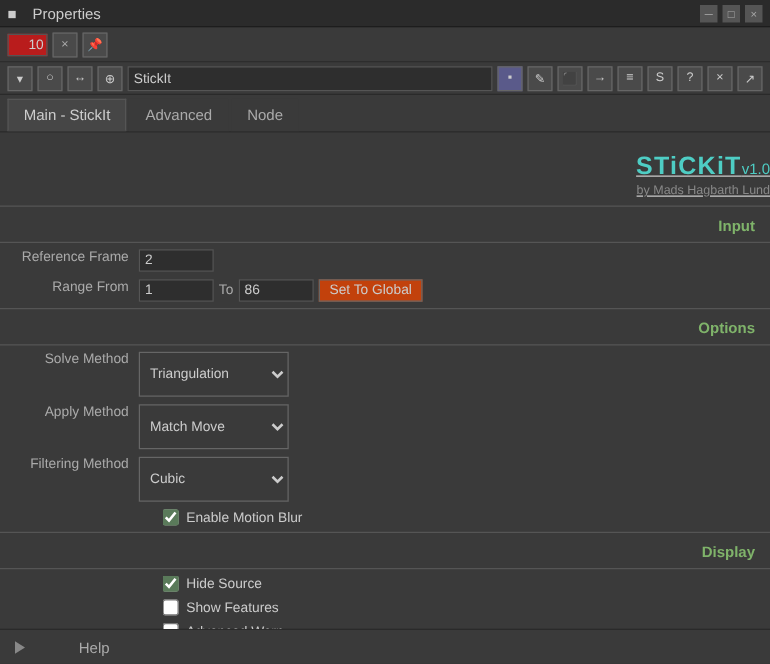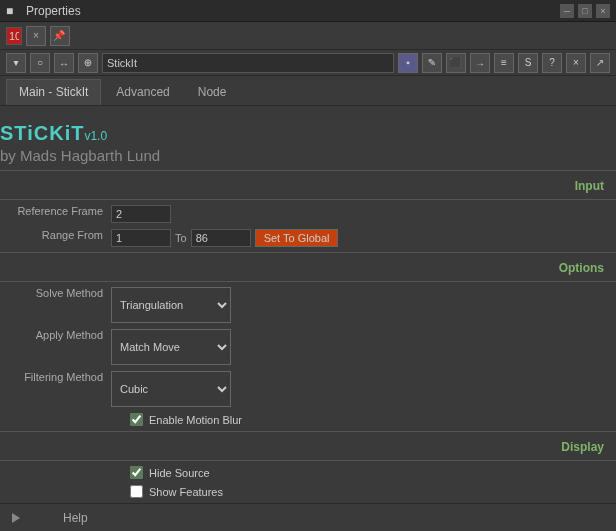--- a/index.html
+++ b/index.html
@@ -57,21 +57,21 @@
       height: 28px;
       padding: 0 6px;
       border-bottom: 1px solid #2a2a2a;
       gap: 4px;
     }
     .toolbar-num {
       background: #b91c1c;
       border: 1px solid #555;
       color: #ccc;
       font-size: 11px;
-      width: 16px;
+      width: 32px;
       height: 18px;
       text-align: right;
       line-height: 16px;
       padding: 0 2px;
     }
     .toolbar-btn {
       width: 20px;
       height: 20px;
       background: #4a4a4a;
       border: 1px solid #666;
@@ -145,35 +145,36 @@
 
     
     .content {
       padding: 8px 0;
       overflow-y: auto;
       height: calc(531px - 22px - 28px - 26px - 30px - 28px);
     }
 
     
     .plugin-header {
-      text-align: left;
+      text-align: right;
       padding: 8px 0 4px;
+      text-decoration: underline;
     }
     .plugin-title {
       font-size: 20px;
       font-weight: bold;
       color: #4ecdc4;
       letter-spacing: 1px;
     }
     .plugin-version {
       font-size: 12px;
       color: #4ecdc4;
     }
     .plugin-author {
-      font-size: 15px;
+      font-size: 10px;
       color: #888;
       margin-top: 2px;
     }
 
     
     .section-label {
       color: #7fb36a;
       font-size: 12px;
       font-weight: bold;
       text-align: right;

